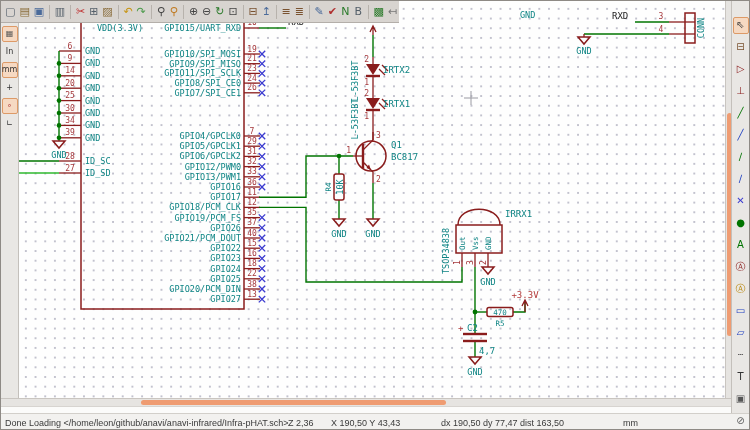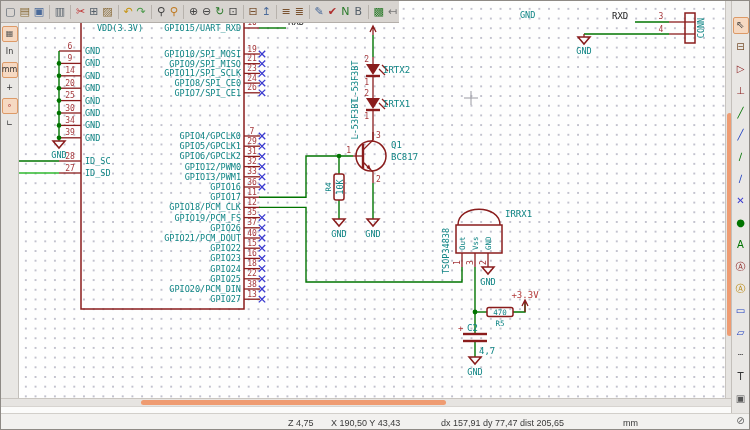--- a/index.html
+++ b/index.html
@@ -538,18 +538,19 @@
   <div id="hscroll">
     <div class="thumb"></div>
   </div>
   <div id="vscroll">
     <div class="thumb"></div>
   </div>
 
   <div id="gapstrip"></div>
 
   <div id="statusbar">
-    <span style="left:287px">Z 4,75</span>
+    <span style="left:4px">Done Loading &lt;/home/leon/github/anavi/anavi-infrared/Infra-pHAT.sch&gt;</span>
+    <span style="left:287px">Z 2,36</span>
     <span style="left:330px">X 190,50 Y 43,43</span>
-    <span style="left:440px">dx 157,91 dy 77,47 dist 205,65</span>
+    <span style="left:440px">dx 190,50 dy 77,47 dist 163,50</span>
     <span style="left:622px">mm</span>
   </div>
 </div>
 
 </body></html>

